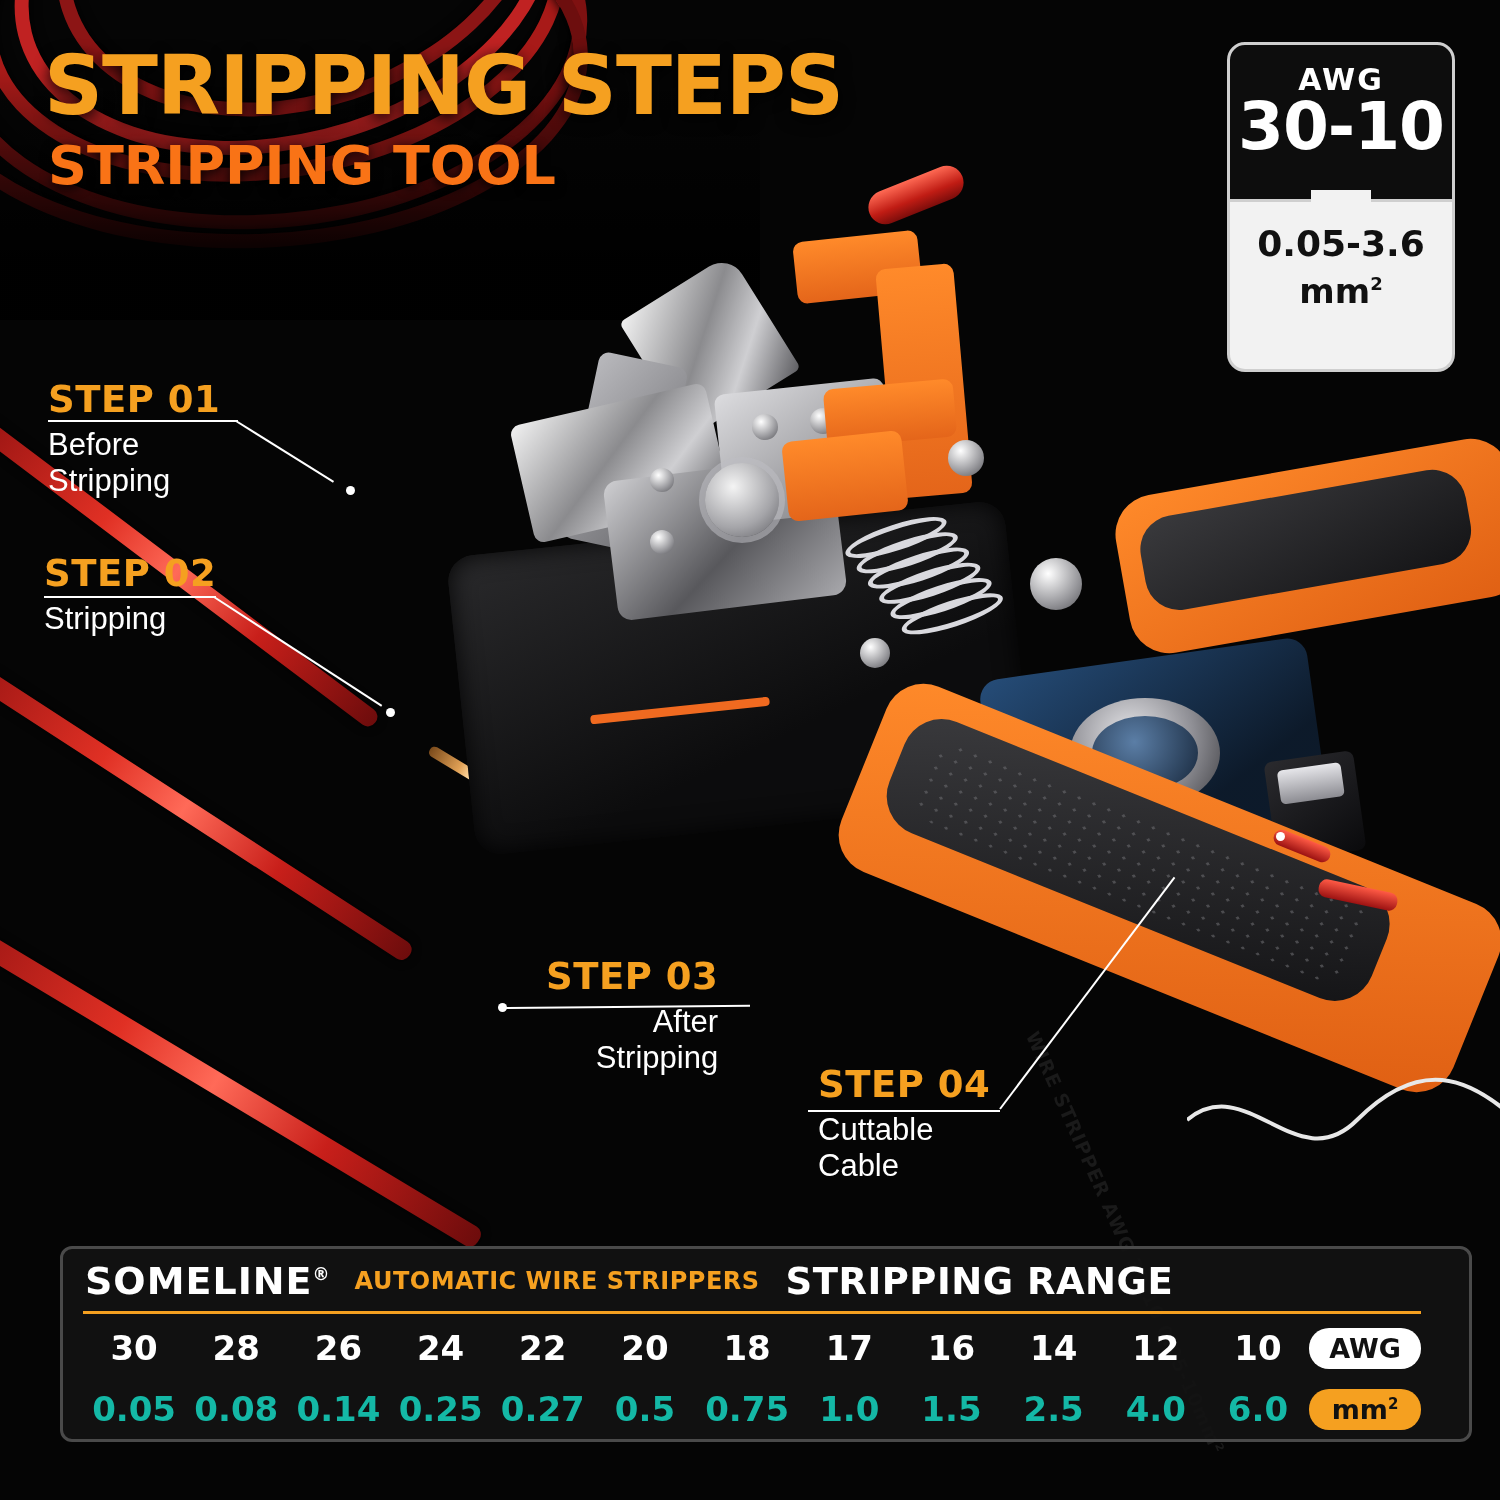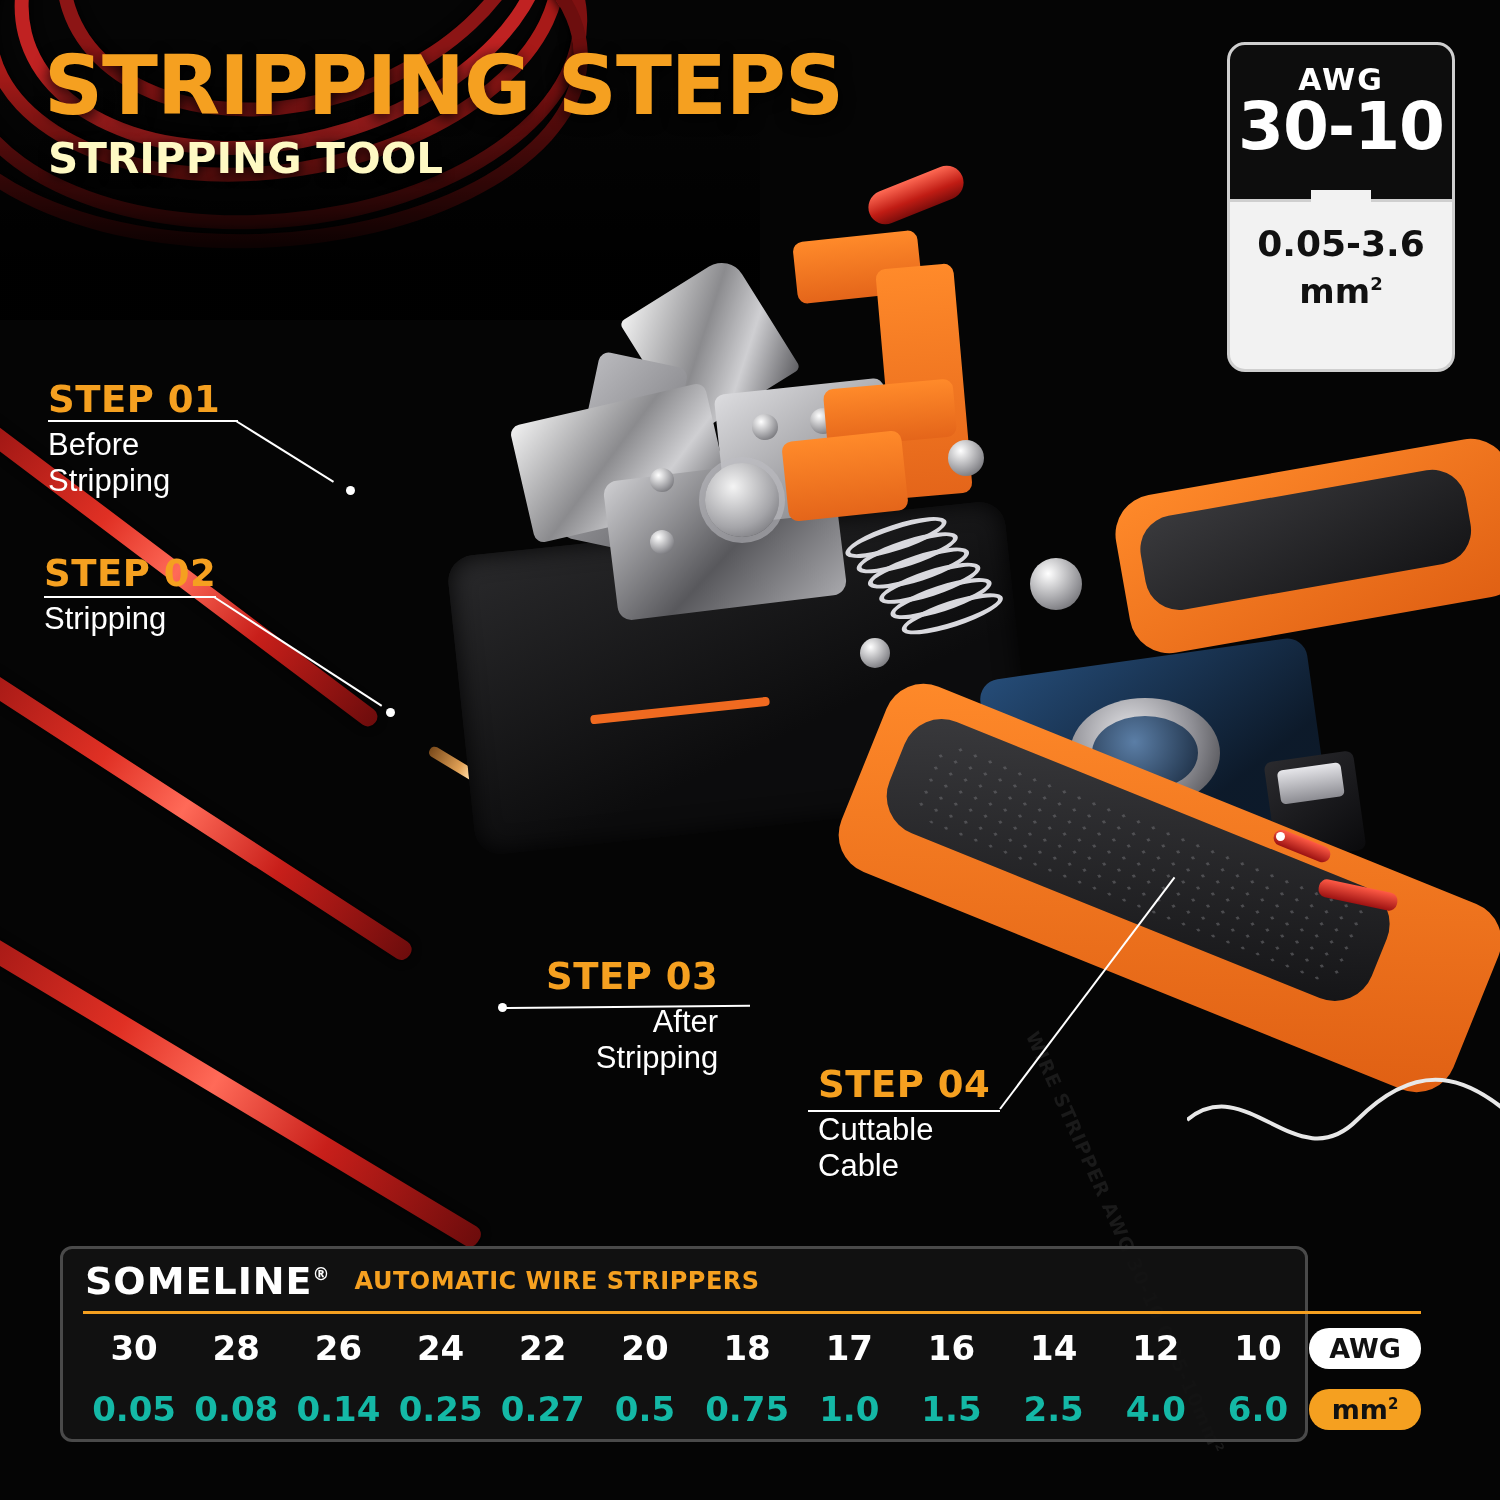--- a/index.html
+++ b/index.html
@@ -12,21 +12,21 @@
   .coil i:nth-child(1){left:40px;top:-70px;width:560px;height:330px;transform:rotate(-9deg);border-color:#a81a18;}
   .coil i:nth-child(2){left:10px;top:-40px;width:610px;height:350px;transform:rotate(-5deg);border-color:#7e1111;}
   .coil i:nth-child(3){left:70px;top:-100px;width:520px;height:330px;transform:rotate(-14deg);border-color:#c02222;}
   .coil i:nth-child(4){left:-20px;top:-10px;width:640px;height:340px;transform:rotate(-2deg);border-color:#6d0e0e;}
   .coil i:nth-child(5){left:110px;top:-130px;width:470px;height:320px;transform:rotate(-18deg);border-color:#8c1515;}
   .coil:after{content:"";position:absolute;inset:0;background:linear-gradient(180deg,rgba(0,0,0,0) 42%,rgba(0,0,0,.95) 86%);}
 
   
   .title{position:absolute;left:44px;top:38px;font-size:82px;font-weight:bold;letter-spacing:-1px;color:#F5A020;
         font-family:"DejaVu Sans",sans-serif;text-shadow:0 4px 16px #000;}
-  .subtitle{position:absolute;left:48px;top:134px;font-size:42px;font-weight:bold;color:#fef9c3;letter-spacing:0px;
+  .subtitle{position:absolute;left:48px;top:134px;font-size:54px;font-weight:bold;color:#f97316;letter-spacing:0px;
         font-family:"DejaVu Sans",sans-serif;text-shadow:0 3px 12px #000;}
 
   
   .badge{position:absolute;right:62px;top:42px;width:228px;height:330px;}
   .badge .top{position:absolute;left:0;top:0;width:228px;height:160px;background:#0d0d0d;border:3px solid #cfcfcf;
       border-radius:18px 18px 0 0;box-sizing:border-box;}
   .badge .bot{position:absolute;left:0;top:160px;width:228px;height:170px;background:#f2f2f2;border:3px solid #cfcfcf;
       border-top:none;border-radius:0 0 18px 18px;box-sizing:border-box;}
   .badge .notch{position:absolute;left:50%;top:148px;transform:translateX(-50%);width:60px;height:26px;background:#f2f2f2;
       border-radius:0 0 14px 14px;z-index:3;}
@@ -109,21 +109,21 @@
 
   
   .squig{position:absolute;right:-10px;top:1060px;width:340px;height:150px;}
   .redstub{position:absolute;border-radius:8px;background:linear-gradient(180deg,#ff5a45,#9c1212);}
 
   
   .ferrule{position:absolute;left:866px;top:178px;width:100px;height:34px;border-radius:17px;
       background:linear-gradient(180deg,#ff6a54,#c01c14 60%,#7c0d0b);transform:rotate(-22deg);}
 
   
-  .table{position:absolute;left:60px;top:1246px;width:1248px;height:196px;background:rgba(18,18,18,.92);
+  .table{position:absolute;left:60px;top:1246px;width:1412px;height:196px;background:rgba(18,18,18,.92);
       border:3px solid #4a4a4a;border-radius:12px;box-sizing:border-box;}
   .brandrow{position:absolute;left:0;top:4px;width:100%;height:56px;display:flex;align-items:center;}
   .brand{margin-left:22px;color:#fff;font-size:38px;font-weight:bold;letter-spacing:1px;font-family:"DejaVu Sans",sans-serif;}
   .brand .reg{font-size:17px;vertical-align:super;}
   .awsubtitle{margin-left:24px;color:#F5A020;font-size:24px;font-weight:bold;letter-spacing:0.5px;font-family:"DejaVu Sans",sans-serif;}
   .range{margin-left:26px;color:#fff;font-size:37px;font-weight:bold;letter-spacing:0.5px;font-family:"DejaVu Sans",sans-serif;}
   .divider{position:absolute;left:20px;top:62px;width:1338px;height:3px;background:#F5A020;}
   .rowa,.rowb{position:absolute;left:20px;width:1338px;display:flex;align-items:center;}
   .rowa{top:70px;height:58px;}
   .rowb{top:132px;height:56px;}
@@ -259,20 +259,21 @@
   </div>
   <div class="step s4">
     <div class="lbl">STEP 04</div>
     <div class="txt">Cuttable<br>Cable</div>
   </div>
 
   <div class="table">
     <div class="brandrow">
       <div class="brand"><span>SOMELINE</span><span class="reg">®</span></div>
       <div class="awsubtitle">AUTOMATIC WIRE STRIPPERS</div>
+      <div class="range">STRIPPING RANGE</div>
     </div>
     <div class="divider"></div>
 
     <div class="rowa">
       <div class="cell">30</div>
       <div class="cell">28</div>
       <div class="cell">26</div>
       <div class="cell">24</div>
       <div class="cell">22</div>
       <div class="cell">20</div>

